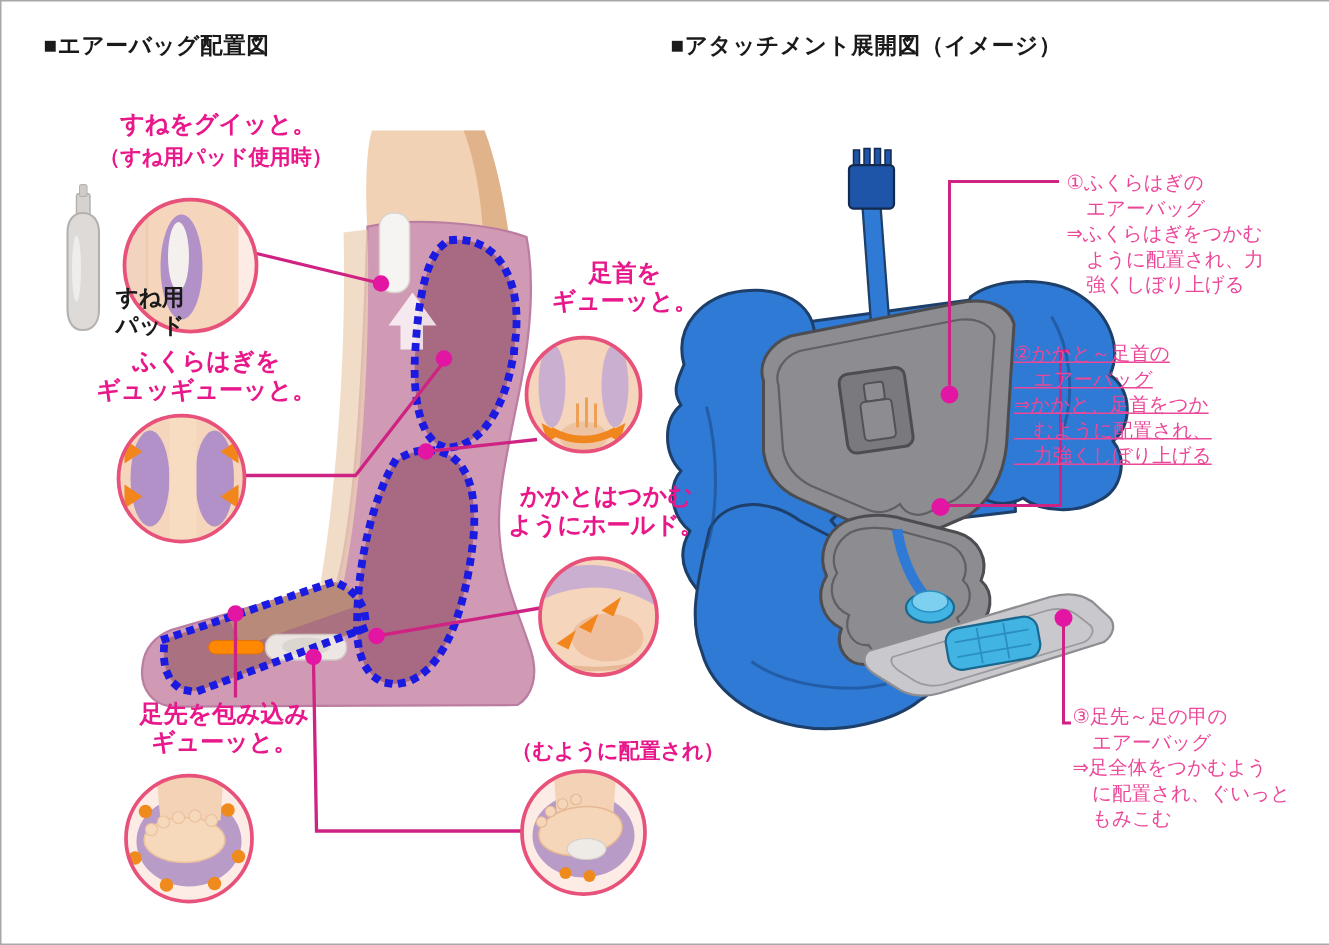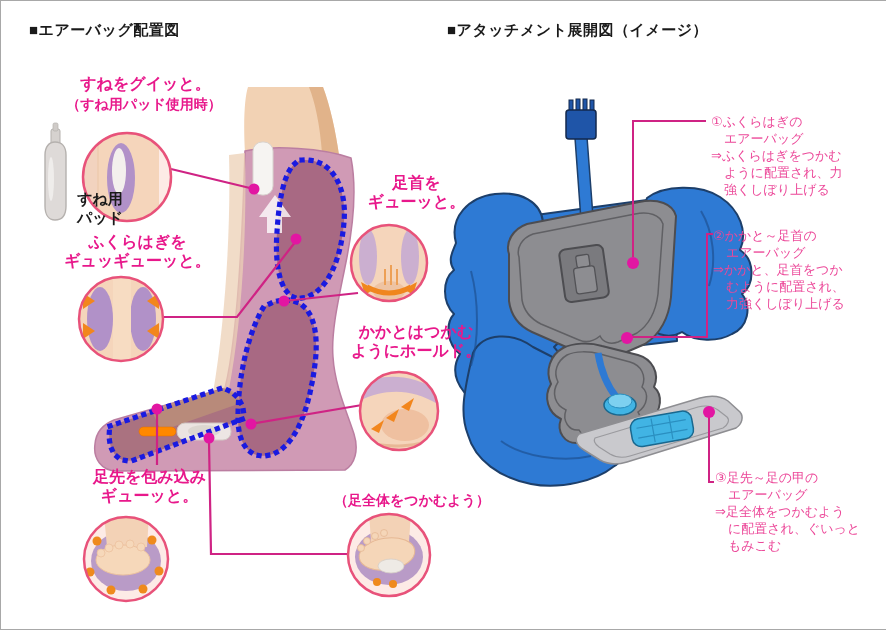--- a/index.html
+++ b/index.html
@@ -269,32 +269,32 @@
   <div class="abs pink t1" style="left:36px;top:73px;width:165px;">すねをグイッと。</div>
   <div class="abs pink t2" style="left:22px;top:95px;width:190px;">（すね用パッド使用時）</div>
 
   <div class="abs padlbl" style="left:24px;top:188px;width:62px;margin-left:44px;">すね用
 パッド</div>
 
   <div class="abs pink t1" style="left:28px;top:231px;width:165px;">ふくらはぎを
 ギュッギューッと。</div>
   <div class="abs pink t1" style="left:322px;top:172px;width:135px;">足首を
 ギューッと。</div>
-  <div class="abs pink t1" style="left:310px;top:321px;width:158px;text-align:center;">かかとはつかむ
+  <div class="abs pink t1" style="left:298px;top:321px;width:158px;text-align:center;">かかとはつかむ
 ようにホールド。</div>
   <div class="abs pink t1" style="left:40px;top:466px;width:165px;">足先を包み込み
 ギューッと。</div>
-  <div class="abs pink t2" style="left:292px;top:491px;width:186px;">（足全体をつかむよう）</div>
+  <div class="abs pink t2" style="left:292px;top:491px;width:186px;">（むように配置され）</div>
 
   <div class="abs ann" style="left:710px;top:112px;width:172px;">①ふくらはぎの
 　エアーバッグ
 ⇒ふくらはぎをつかむ
 　ように配置され、力
 　強くしぼり上げる</div>
-  <div class="abs ann" style="left:712px;top:226px;width:172px;">②かかと～足首の
+  <div class="abs ann" style="left:675px;top:226px;width:172px;text-decoration:underline;">②かかと～足首の
 　エアーバッグ
 ⇒かかと、足首をつか
 　むように配置され、
 　力強くしぼり上げる</div>
   <div class="abs ann" style="left:714px;top:468px;width:172px;">③足先～足の甲の
 　エアーバッグ
 ⇒足全体をつかむよう
 　に配置され、ぐいっと
 　もみこむ</div>
 

